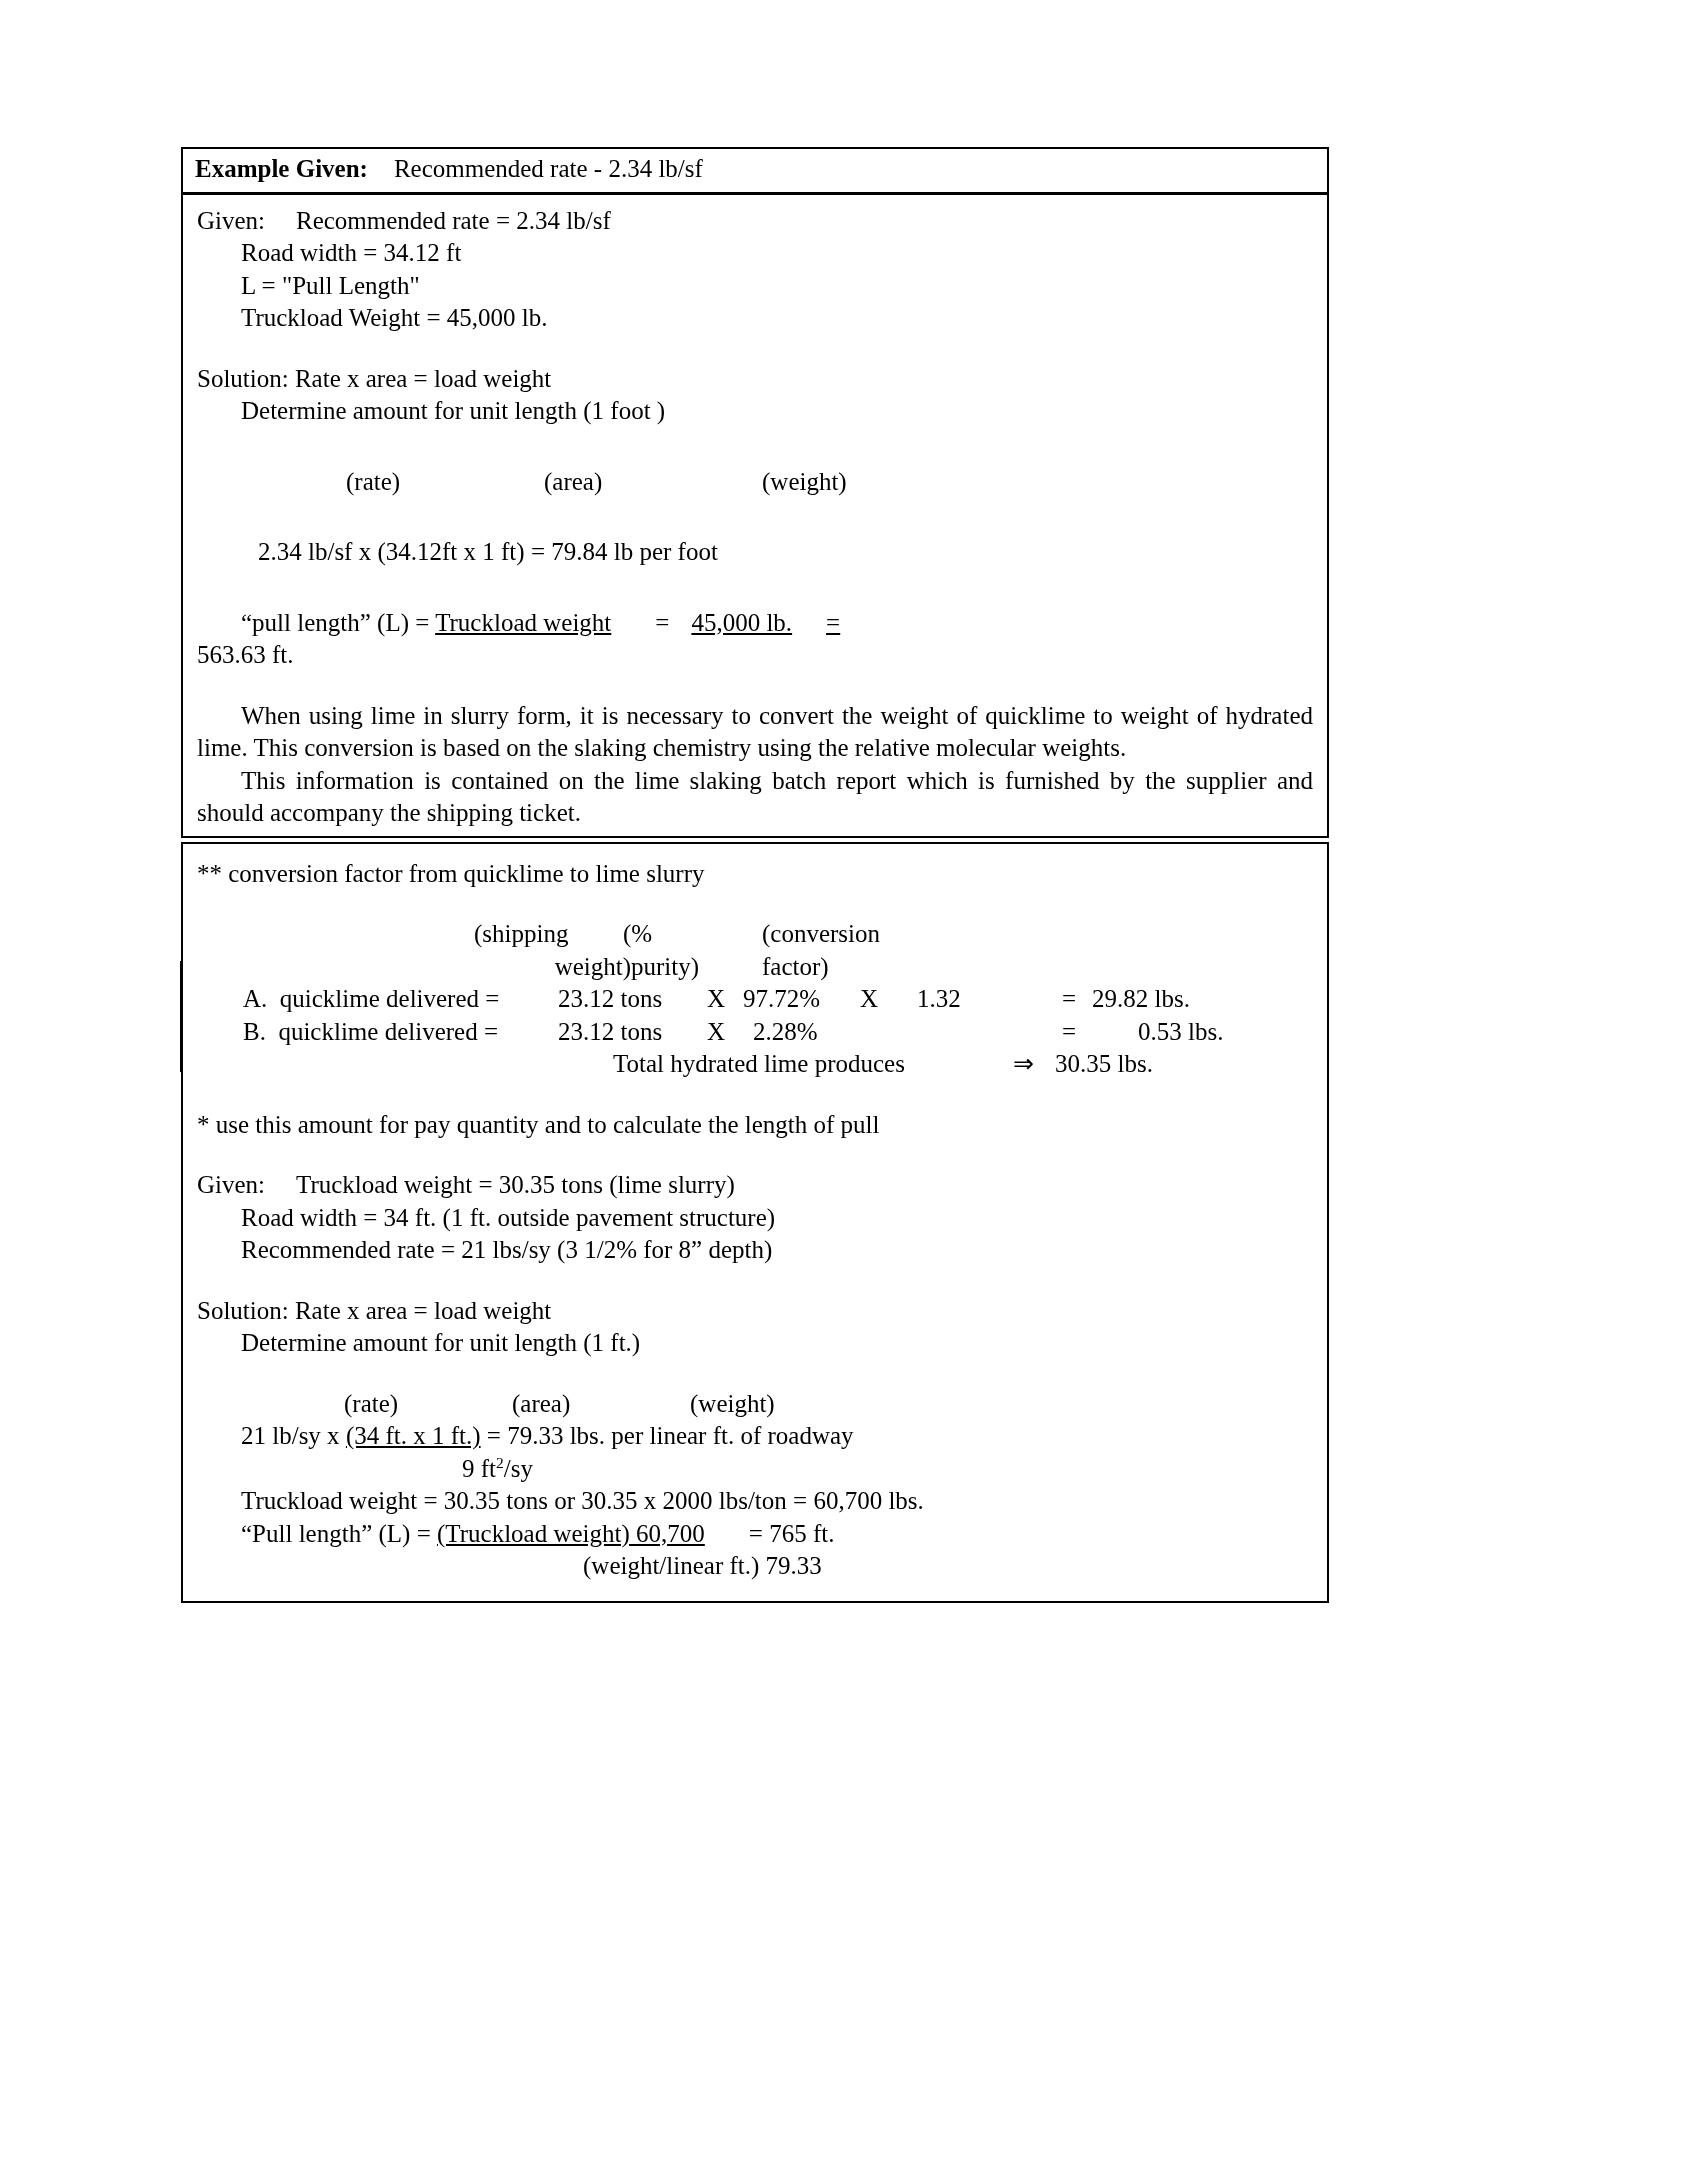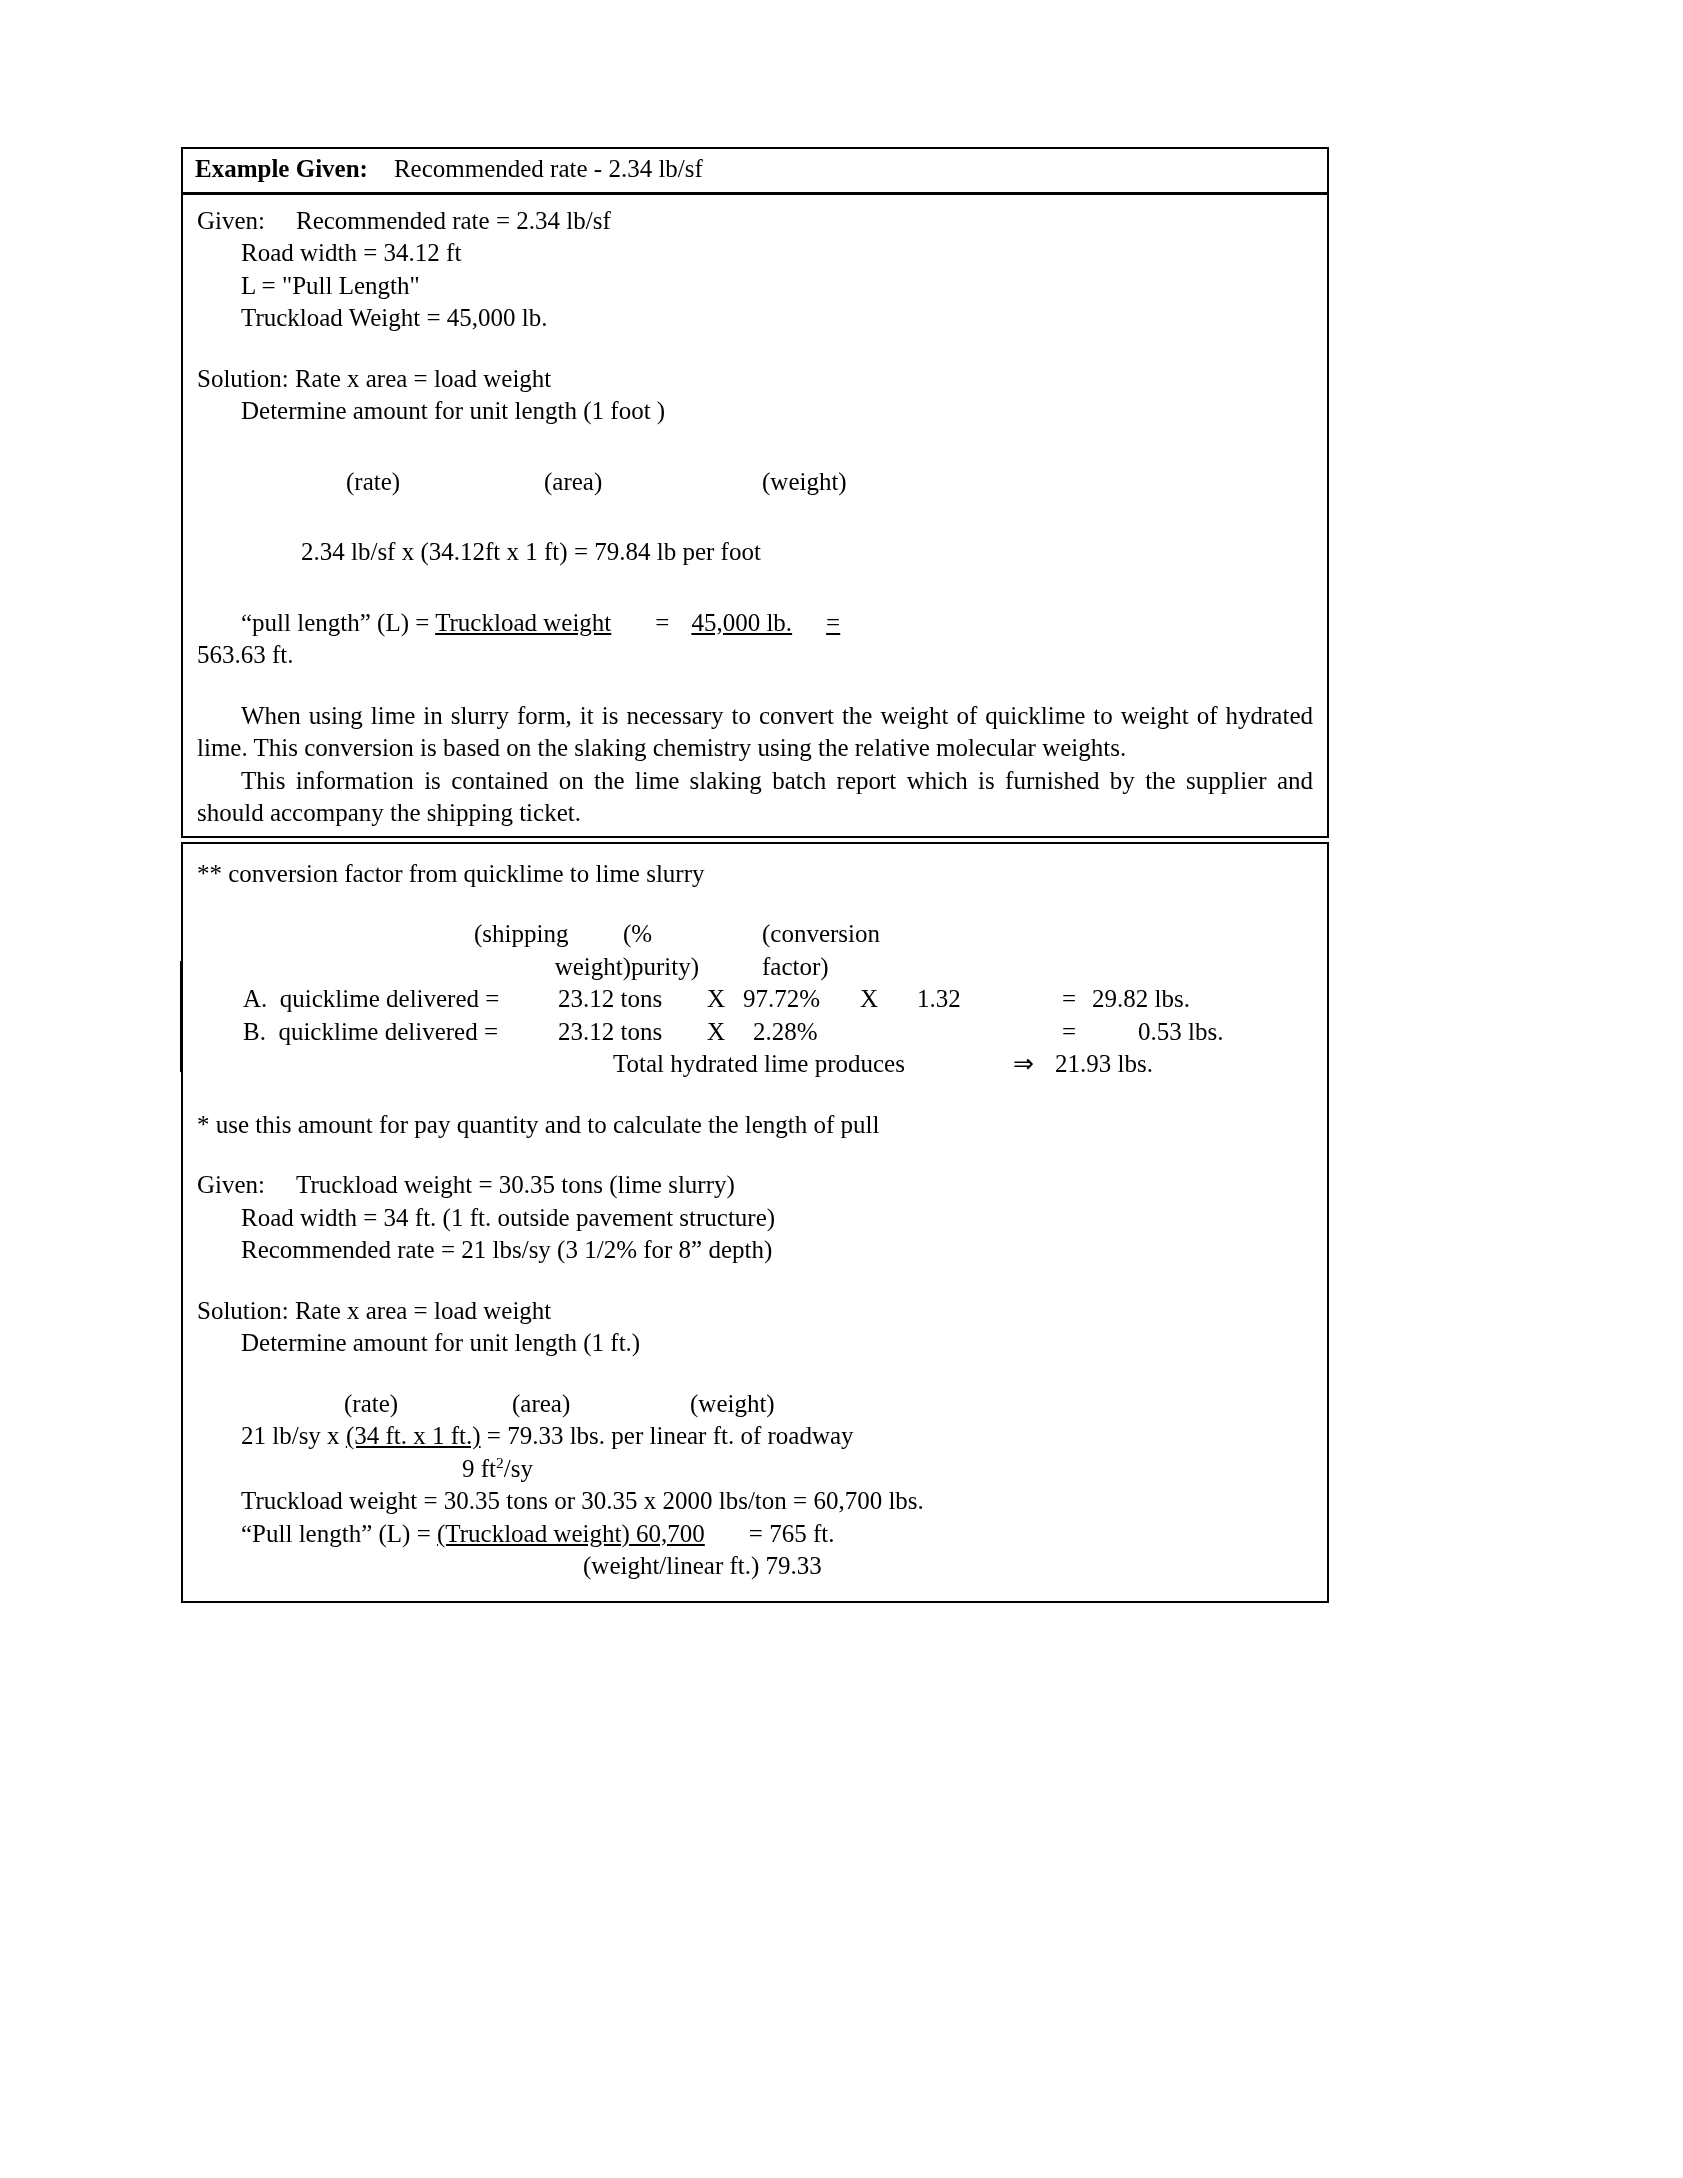--- a/index.html
+++ b/index.html
@@ -108,21 +108,21 @@
 
       <div class="ind0">Solution:  Rate x area = load weight</div>
       <div class="ind1">Determine amount for unit length (1 foot )</div>
 
       <div class="spacer-lg"></div>
 
       <div class="row" style="margin-left:149px;"><span style="display:inline-block;width:198px;">(rate)</span><span style="display:inline-block;width:218px;">(area)</span><span>(weight)</span></div>
 
       <div class="spacer-lg"></div>
 
-      <div style="margin-left:104px;">2.34 lb/sf x (34.12ft x 1 ft) = 79.84 lb per foot</div>
+      <div style="margin-left:61px;">2.34 lb/sf x (34.12ft x 1 ft) = 79.84 lb per foot</div>
 
       <div class="spacer-lg"></div>
 
       <div class="row ind1"><span>“pull length” (L) = </span><span class="u">Truckload weight</span><span style="display:inline-block;width:44px;"></span><span>=</span><span style="display:inline-block;width:22px;"></span><span class="u">45,000 lb.</span><span style="display:inline-block;width:34px;"></span><span class="u">=</span></div>
 
 
       <div class="ind0">563.63 ft.</div>
 
       <div class="spacer"></div>
 
@@ -138,21 +138,21 @@
       <div class="spacer"></div>
 
       <div class="row" style="margin-left:277px;"><span style="display:inline-block;width:149px;">(shipping</span><span style="display:inline-block;width:139px;">(%</span><span>(conversion</span></div>
 
       <div class="row" style="margin-left:307px;"><span style="display:inline-block;width:127px;text-align:right;">weight)</span><span style="display:inline-block;width:131px;">purity)</span><span>factor)</span></div>
 
       <div class="row" style="margin-left:46px;"><span style="display:inline-block;width:315px;">A.  quicklime delivered =</span><span style="display:inline-block;width:149px;">23.12 tons</span><span style="display:inline-block;width:36px;">X</span><span style="display:inline-block;width:117px;">97.72%</span><span style="display:inline-block;width:57px;">X</span><span style="display:inline-block;width:145px;">1.32</span><span style="display:inline-block;width:30px;">=</span><span>29.82 lbs.</span></div>
 
       <div class="row" style="margin-left:46px;"><span style="display:inline-block;width:315px;">B.  quicklime delivered =</span><span style="display:inline-block;width:149px;">23.12 tons</span><span style="display:inline-block;width:46px;">X</span><span style="display:inline-block;width:107px;">2.28%</span><span style="display:inline-block;width:57px;"></span><span style="display:inline-block;width:145px;"></span><span style="display:inline-block;width:30px;">=</span><span style="display:inline-block;width:46px;"></span><span>0.53 lbs.</span></div>
 
-      <div class="row" style="margin-left:416px;"><span style="display:inline-block;width:400px;">Total hydrated lime produces</span><span style="display:inline-block;width:42px;">⇒</span><span>21.93 lbs.</span></div>
+      <div class="row" style="margin-left:416px;"><span style="display:inline-block;width:400px;">Total hydrated lime produces</span><span style="display:inline-block;width:42px;">⇒</span><span>30.35 lbs.</span></div>
 
       <div class="spacer"></div>
 
       <div class="ind0">* use this amount for pay quantity and to calculate the length of pull</div>
 
       <div class="spacer"></div>
 
       <div class="ind0 row"><span class="tab-g">Given:</span><span>Truckload weight = 30.35 tons (lime slurry)</span></div>
       <div class="ind1">Road width = 34 ft. (1 ft. outside pavement structure)</div>
       <div class="ind1">Recommended rate = 21 lbs/sy (3 1/2% for 8” depth)</div>

